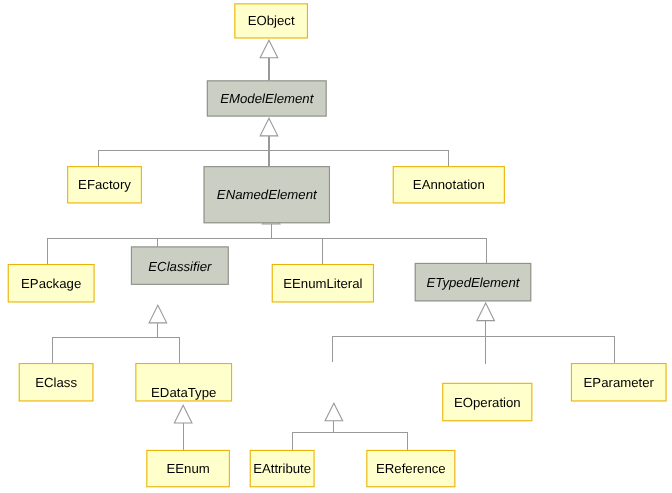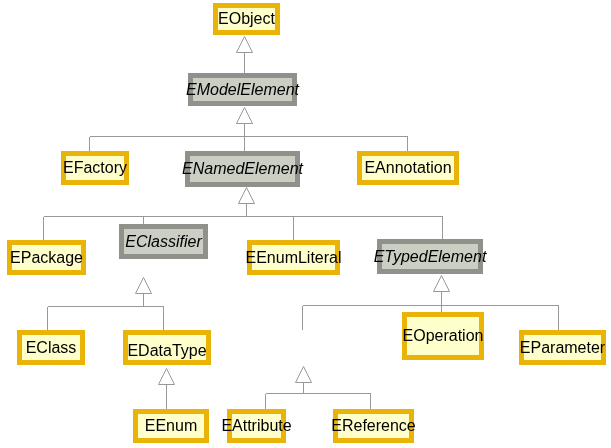--- a/index.html
+++ b/index.html
@@ -24,25 +24,25 @@
   }
   .arrowhead {
     fill: #ffffff;
     stroke: #999999;
     stroke-width: 1;
   }
   .node {
     position: absolute;
     box-sizing: border-box;
     background: #FFFFCC;
-    border: 5px solid #eab308;
+    border: 1px solid #eab308;
     display: flex;
     align-items: center;
     justify-content: center;
-    font-size: 16px;
+    font-size: 12px;
     color: #000000;
     white-space: nowrap;
   }
   .node.abstract {
     background: #CBCEC3;
     border-color: #8F918A;
     font-style: italic;
   }
 </style>
 </head>
@@ -115,21 +115,21 @@
   </div>
 
   <div class="node abstract" style="left:188px; top:73px; width:109px; height:33px;">
     <span>EModelElement</span>
   </div>
 
   <div class="node" style="left:61px; top:151px; width:68px; height:34px;">
     <span>EFactory</span>
   </div>
 
-  <div class="node abstract" style="left:185px; top:151px; width:115px; height:36px;">
+  <div class="node abstract" style="left:185px; top:151px; width:115px; height:52px;">
     <span>ENamedElement</span>
   </div>
 
   <div class="node" style="left:357px; top:151px; width:102px; height:34px;">
     <span>EAnnotation</span>
   </div>
 
   <div class="node" style="left:7px; top:240px; width:79px; height:35px;">
     <span>EPackage</span>
   </div>
@@ -148,21 +148,21 @@
 
   <div class="node" style="left:17px; top:330px; width:68px; height:35px;">
     <span>EClass</span>
   </div>
 
   <div class="node" style="left:123px; top:330px; width:88px; height:35px;align-items:flex-end;">
     <span>EDataType</span>
   </div>
 
 
-  <div class="node" style="left:402px; top:312px; width:82px; height:48px;">
+  <div class="node" style="left:402px; top:348px; width:82px; height:35px;">
     <span>EOperation</span>
   </div>
 
   <div class="node" style="left:519px; top:330px; width:87px; height:35px;">
     <span>EParameter</span>
   </div>
 
   <div class="node" style="left:133px; top:409px; width:76px; height:34px;">
     <span>EEnum</span>
   </div>

